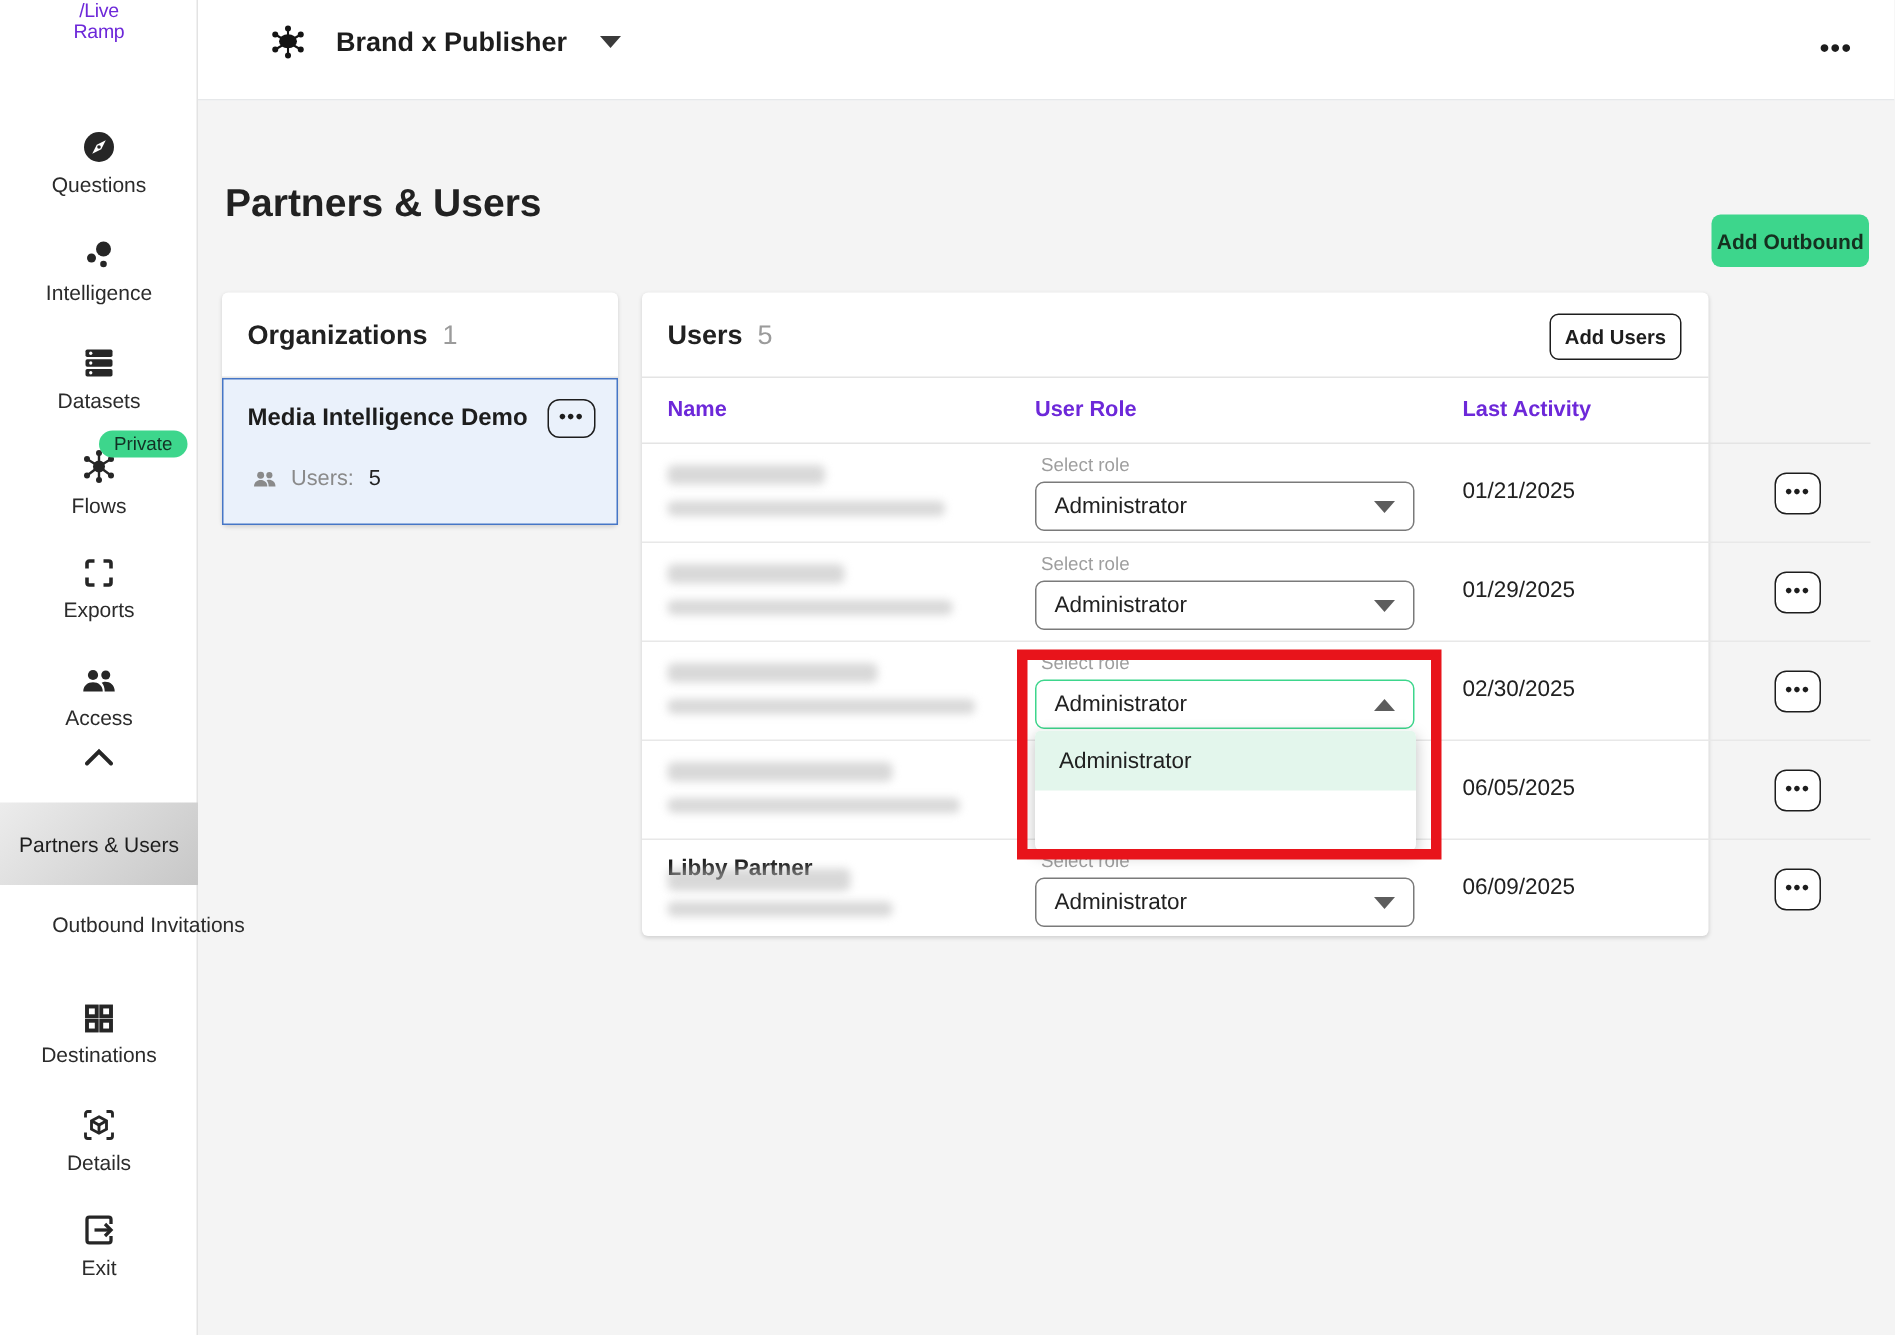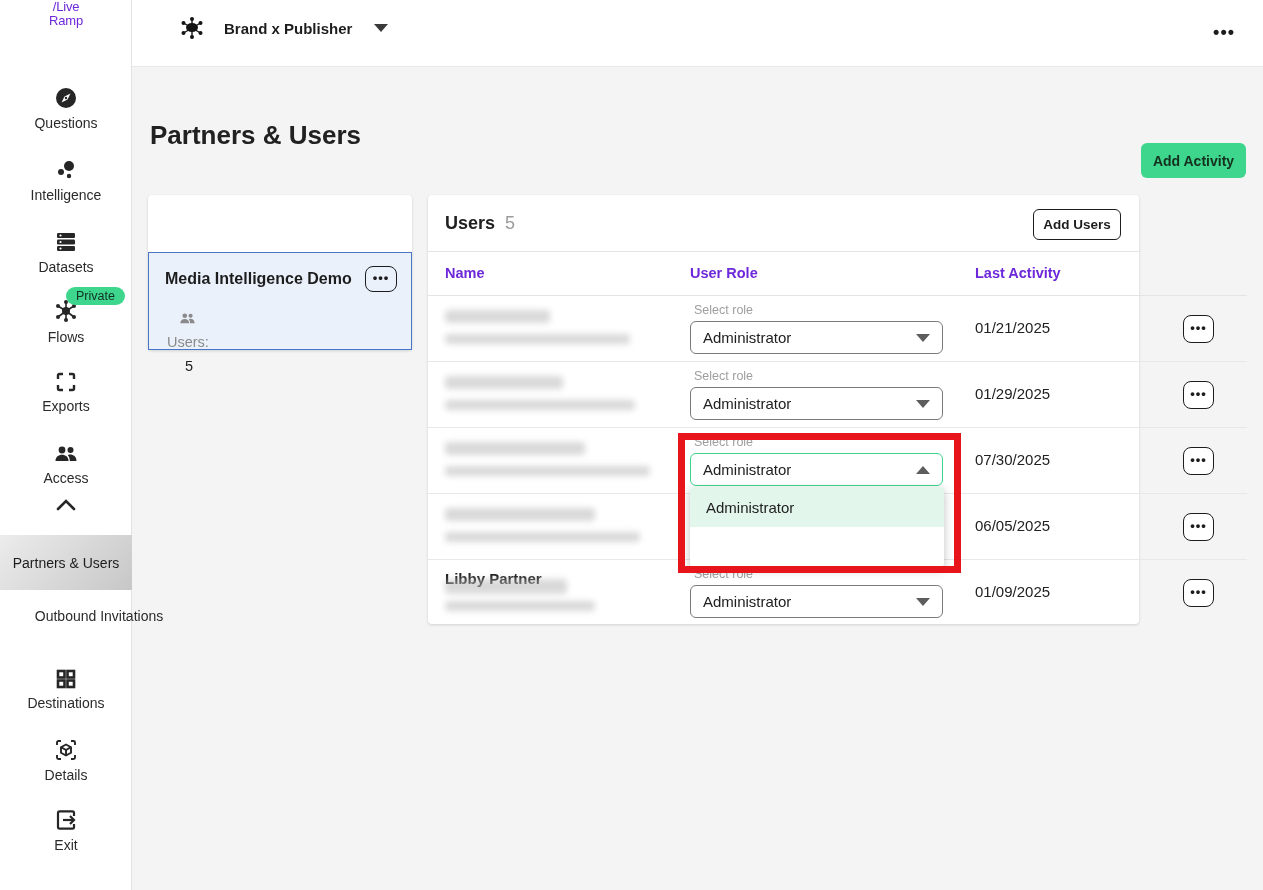--- a/index.html
+++ b/index.html
@@ -13,39 +13,39 @@
   .nav-label { display:block; line-height:1.25; }
   .logo { position:absolute; left:0; top:0; width:132px; text-align:center; font-weight:normal; font-size:13px; line-height:1.1; letter-spacing:-0.2px; color:#6d28d9; }
   .badge-private { position:absolute; left:66px; top:287px; background:#3DD68C; color:#123024; font-size:12.5px; padding:2px 10px; border-radius:11px; z-index:2; }
   .nav-active { position:absolute; left:0; top:535px; width:132px; height:55px; background:linear-gradient(135deg,#ececec 0%,#c7c7c7 100%); display:flex; align-items:center; justify-content:center; font-size:14px; color:#1d1d1d; cursor:pointer; }
   .nav-plain { position:absolute; left:0; width:132px; text-align:center; font-size:14px; color:#2b2b2b; line-height:1.35; cursor:pointer;margin-left:33px; }
   .chev { position:absolute; left:0; top:498px; width:132px; display:flex; justify-content:center; cursor:pointer; }
 
   
   .topbar { position:absolute; left:132px; top:0; width:1131px; height:67px; background:#fff; border-bottom:1px solid #e6e8ea; z-index:4; }
   .workspace { position:absolute; left:46px; top:14px; display:flex; align-items:center; gap:18px; cursor:pointer; }
-  .workspace-name { font-size:15px; font-weight:bold; color:#1d1d1d; }
+  .workspace-name { font-size:18px; font-weight:bold; color:#1d1d1d; }
   .caret-down { width:0; height:0; border-left:7px solid transparent; border-right:7px solid transparent; border-top:8px solid #3a3a3a; margin-left:4px; }
   .topbar-menu { position:absolute; right:28px; top:22px; font-size:18px; font-weight:bold; letter-spacing:1px; color:#1d1d1d; cursor:pointer; }
 
   
   .page-title { position:absolute; left:150px; top:120px; font-size:26px; font-weight:bold; color:#212121; }
   .btn-green { position:absolute; left:1141px; top:143px; width:105px; height:35px; background:#3DD68C; border:none; border-radius:6px; font-family:inherit; font-size:14px; font-weight:600; color:#15301f; cursor:pointer; }
 
   .panel { position:absolute; background:#fff; border-radius:4px; box-shadow:0 1px 3px rgba(0,0,0,0.15); }
   .panel-head { display:flex; align-items:center; padding:0 17px; height:57px; border-bottom:1px solid #e4e4e4; }
   .panel-title { font-size:18px; font-weight:bold; color:#212121; }
   .panel-count { font-size:18px; color:#9b9b9b; margin-left:10px; }
 
   
   .org-panel { left:148px; top:195px; width:264px; height:155px; }
   .org-card { position:absolute; left:0; top:57px; width:264px; height:98px; background:#eaf1fb; border:1.5px solid #4676c6; cursor:pointer; }
   .org-name { position:absolute; left:16px; top:17px; font-size:16px; font-weight:600; color:#1d1d1d; white-space:nowrap; }
   .org-ellipsis { position:absolute; right:14px; top:13px; width:32px; height:26px; background:transparent; border:1.5px solid #1d1d1d; border-radius:8px; font-size:13px; font-weight:bold; letter-spacing:1px; line-height:22px; text-align:center; color:#1d1d1d; cursor:pointer; }
-  .org-users { position:absolute; left:18px; top:58px; display:flex; align-items:center; gap:8px; font-size:14.5px; color:#8a8a8a;flex-direction:column; }
+  .org-users { position:absolute; left:18px; top:58px; display:flex; align-items:center; gap:8px; font-size:14.5px; color:#8a8a8a; }
   .org-users b { color:#212121; font-weight:normal; margin-left:2px; }
 
   
   .users-panel { left:428px; top:195px; width:711px; height:429px; }
   .btn-outline { position:absolute; right:18px; top:14px; width:88px; height:31px; background:#fff; border:1.5px solid #1d1d1d; border-radius:6px; font-family:inherit; font-size:13.5px; font-weight:600; color:#1d1d1d; cursor:pointer; }
   .thead { position:absolute; left:0; top:58px; width:819px; height:43px; border-bottom:1px solid #e4e4e4; }
   .th { position:absolute; top:12px; font-size:14.5px; font-weight:600; color:#6d28d9; }
   .th-name { left:17px; } .th-role { left:262px; } .th-activity { left:547px; }
 
   .urow { position:absolute; left:0; width:819px; height:66px; border-bottom:1px solid #e8e8e8; }
@@ -236,23 +236,27 @@
             <circle cx="5.5" cy="9" r="2" fill="#141414"></circle>
         </svg>
       </span>
       <span class="workspace-name">Brand x Publisher</span>
       <span class="caret-down"></span>
     </div>
     <div class="topbar-menu">•••</div>
   </header>
 
   <h1 class="page-title">Partners &amp; Users</h1>
-  <button class="btn-green">Add Activity</button>
+  <button class="btn-green">Add Outbound</button>
 
   <section class="panel org-panel">
+    <div class="panel-head">
+      <span class="panel-title">Organizations</span>
+      <span class="panel-count">1</span>
+    </div>
     <div class="org-card">
       <span class="org-name">Media Intelligence Demo</span>
       <span class="org-ellipsis">•••</span>
       <span class="org-users">
         <span>
           <svg width="19" height="15" viewBox="0 0 26 22">
               <circle cx="9" cy="7" r="3.4" fill="#8a8a8a"></circle>
               <circle cx="17.5" cy="7" r="3" fill="#8a8a8a"></circle>
               <path d="M2.5 18 c0-4 3-6.2 6.5-6.2 s6.5 2.2 6.5 6.2 Z" fill="#8a8a8a"></path>
               <path d="M16 11.6 c3.5-0.6 7.5 1.4 7.5 6.4 H16.8 c0-2.6-0.8-4.6-2-5.8 Z" fill="#8a8a8a"></path>
@@ -302,21 +306,21 @@
     </div>
 
     <div class="urow" style="top:233px">
       <span class="blur-block" style="left:17px; top:14px; width:140px; height:13px;"></span>
       <span class="blur-block" style="left:17px; top:38px; width:205px; height:10px;"></span>
       <span class="role-label">Select role</span>
       <div class="role-select open">
         <span>Administrator</span>
         <span class="tri-up"></span>
       </div>
-      <span class="cell-date">07/30/2025</span>
+      <span class="cell-date">02/30/2025</span>
       <span class="row-ellipsis">•••</span>
     </div>
 
     <div class="urow" style="top:299px">
       <span class="blur-block" style="left:17px; top:14px; width:150px; height:13px;"></span>
       <span class="blur-block" style="left:17px; top:38px; width:195px; height:10px;"></span>
       <span class="role-label">Select role</span>
       <div class="role-select">
         <span>Administrator</span>
         <span class="tri-down"></span>
@@ -327,21 +331,21 @@
 
     <div class="urow" style="top:365px; border-bottom:none;">
       <span class="clear-name">Libby Partner</span>
       <span class="blur-block" style="left:17px; top:19px; width:122px; height:15px;"></span>
       <span class="blur-block" style="left:17px; top:41px; width:150px; height:10px;"></span>
       <span class="role-label">Select role</span>
       <div class="role-select">
         <span>Administrator</span>
         <span class="tri-down"></span>
       </div>
-      <span class="cell-date">01/09/2025</span>
+      <span class="cell-date">06/09/2025</span>
       <span class="row-ellipsis">•••</span>
     </div>
 
     <div class="dd-menu">
       <div class="dd-option selected">Administrator</div>
     </div>
   </section>
 
   <div class="red-annotation"></div>
 

